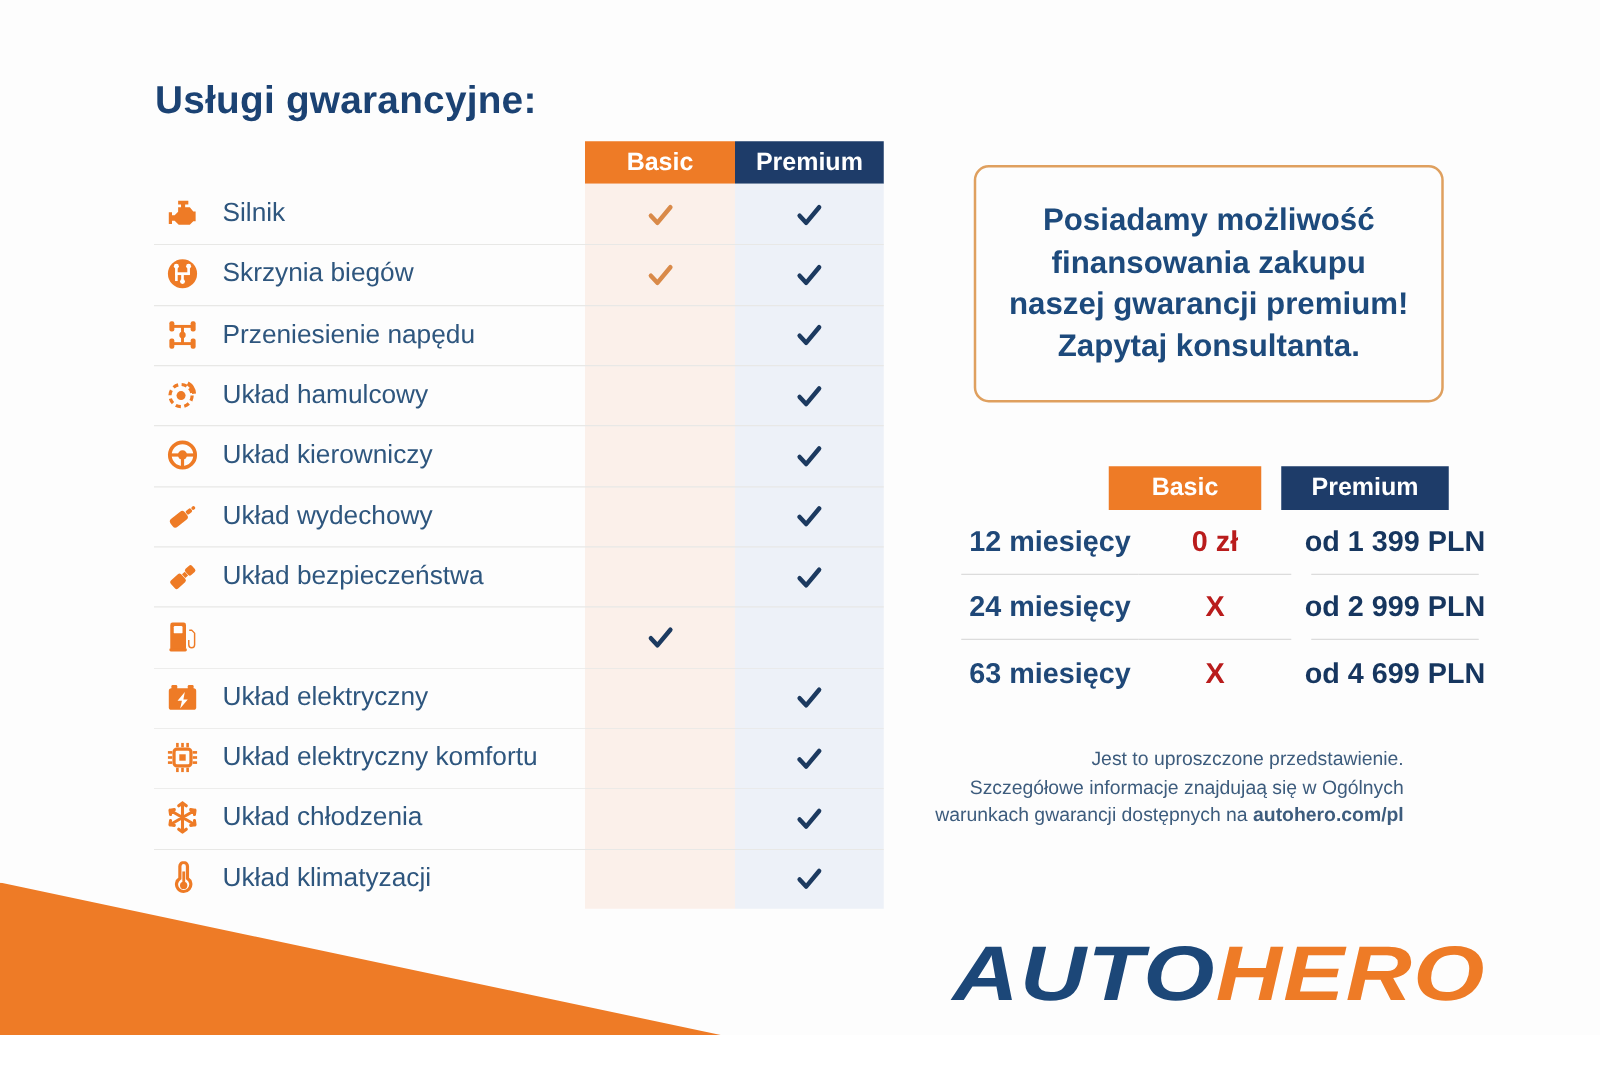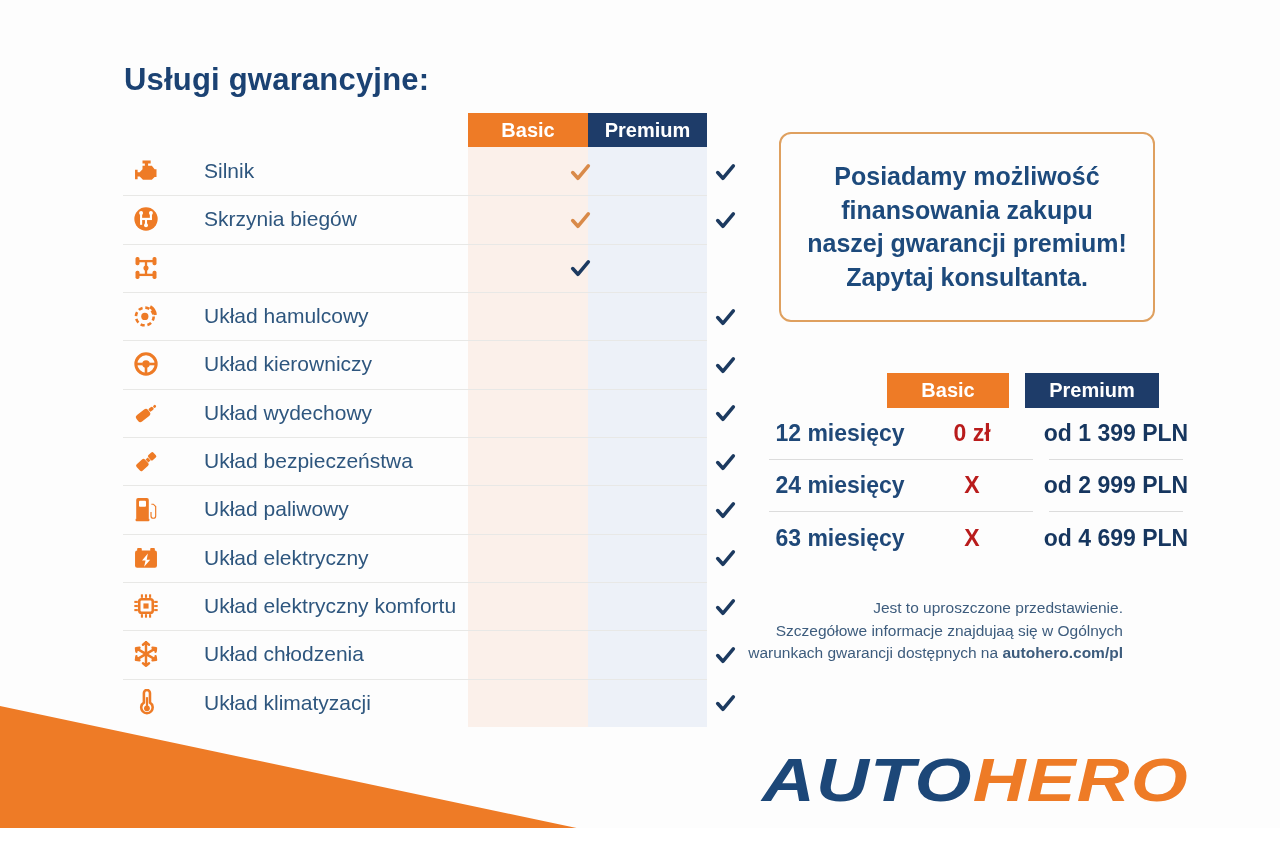--- a/index.html
+++ b/index.html
@@ -19,21 +19,21 @@
   .services-header{position:relative;height:34px;}
   .svc-hdr{position:absolute;top:0;height:34px;display:flex;align-items:center;justify-content:center;
            color:#fff;font-weight:bold;font-size:20px;}
   .svc-hdr.basic{left:345px;width:120px;background:#ee7b26;}
   .svc-hdr.premium{left:465px;width:119px;background:#1e3c69;}
   .services-body{position:relative;}
   .col-tint{position:absolute;top:0;bottom:0;}
   .col-tint.basic{left:345px;width:120px;background:#fbf0ea;}
   .col-tint.premium{left:465px;width:119px;background:#edf1f8;}
   .service-row{position:relative;display:grid;grid-template-columns:48px 297px 120px 119px;
-               height:48.33px;align-items:center;gap:26px;}
+               height:48.33px;align-items:center;}
   .service-row:not(:first-child){box-shadow:inset 0 1px 0 #e8e8e6;}
   .icon-cell{display:flex;align-items:center;justify-content:flex-start;padding-left:9px;color:#ee7b26;}
   .icon-cell svg{width:28px;height:28px;fill:currentColor;}
   .label-cell{font-size:21px;color:#2e567e;padding-left:7px;white-space:nowrap;}
   .check-cell{display:flex;align-items:center;justify-content:center;}
   .check-cell svg{width:25px;height:25px;}
   .check-cell.basic{color:#d98a49;}
   .check-cell.premium{color:#1c3a60;}
 
   
@@ -138,20 +138,21 @@
                 <rect x="3" y="2.6" width="3.4" height="7" rx="1.4"></rect>
                 <rect x="17.6" y="2.6" width="3.4" height="7" rx="1.4"></rect>
                 <rect x="3" y="14.4" width="3.4" height="7" rx="1.4"></rect>
                 <rect x="17.6" y="14.4" width="3.4" height="7" rx="1.4"></rect>
                 <rect x="6" y="5.1" width="12" height="2"></rect>
                 <rect x="6" y="16.9" width="12" height="2"></rect>
                 <rect x="11" y="6" width="2" height="12"></rect>
                 <circle cx="12" cy="12" r="2.2"></circle>
               </svg>
             </div>
+    <div class="label-cell">Przeniesienie napędu</div>
     <div class="check-cell basic">
       <svg viewBox="0 0 24 24" style="visibility: hidden;">
                 <path d="M4.5 13l5 5.5L19.5 6.5" fill="none" stroke="currentColor" stroke-width="3.4" stroke-linecap="round" stroke-linejoin="round"></path>
               </svg>
     </div>
     <div class="check-cell premium">
       <svg viewBox="0 0 24 24">
                 <path d="M4.5 13l5 5.5L19.5 6.5" fill="none" stroke="currentColor" stroke-width="3.4" stroke-linecap="round" stroke-linejoin="round"></path>
               </svg>
     </div>
@@ -249,21 +250,20 @@
 
   <div class="service-row">
     <div class="icon-cell">
               <svg viewBox="0 0 24 24">
                 <rect x="3.6" y="2.6" width="10.8" height="18.8" rx="1.6"></rect>
                 <rect x="6" y="5" width="6" height="5" rx="0.8" fill="#fff"></rect>
                 <rect x="3" y="20.2" width="12" height="2.2" rx="1"></rect>
                 <path d="M16.6 7.4h1.9l2.3 2.3v8.2a2.5 2.5 0 0 1-5 0v-3.4h1v3.4a1.5 1.5 0 0 0 3 0V10l-1.6-1.6h-1.6z"></path>
               </svg>
             </div>
-    <div class="label-cell">Układ paliwowy</div>
     <div class="check-cell basic">
       <svg viewBox="0 0 24 24" style="visibility: hidden;">
                 <path d="M4.5 13l5 5.5L19.5 6.5" fill="none" stroke="currentColor" stroke-width="3.4" stroke-linecap="round" stroke-linejoin="round"></path>
               </svg>
     </div>
     <div class="check-cell premium">
       <svg viewBox="0 0 24 24">
                 <path d="M4.5 13l5 5.5L19.5 6.5" fill="none" stroke="currentColor" stroke-width="3.4" stroke-linecap="round" stroke-linejoin="round"></path>
               </svg>
     </div>

